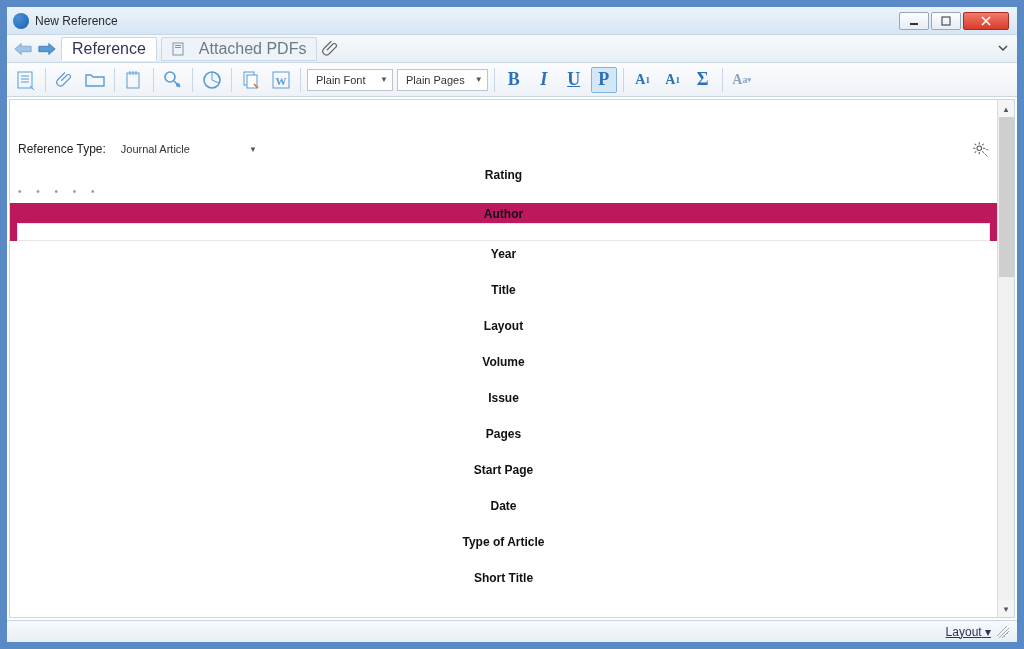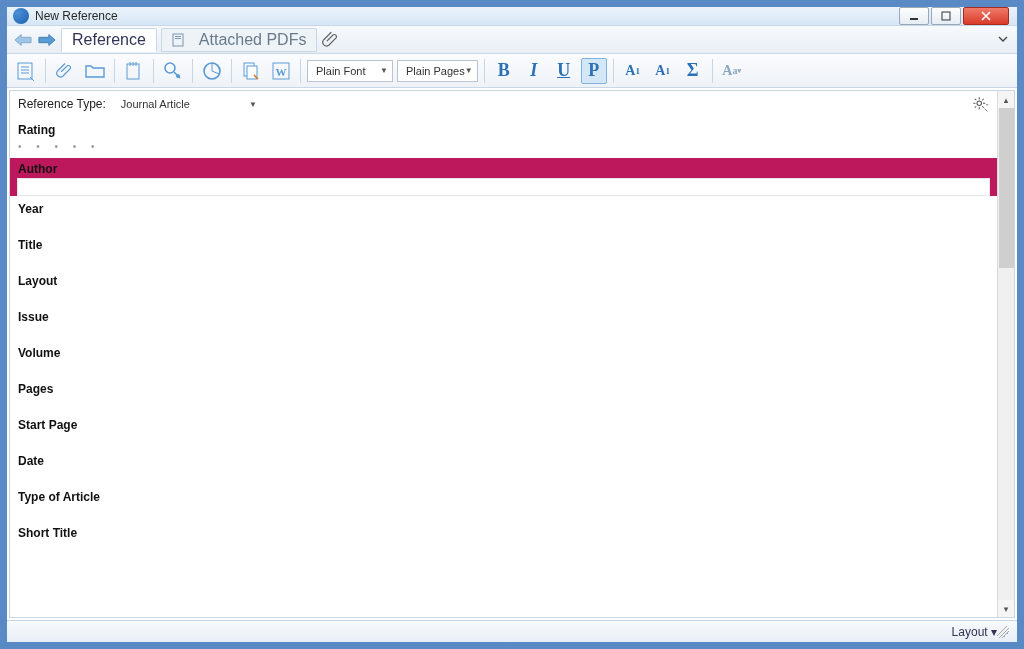--- a/index.html
+++ b/index.html
@@ -14,21 +14,21 @@
 }
 .window {
   position: absolute;
   left: 6px; top: 6px; right: 6px; bottom: 6px;
   background: #fff;
   border: 1px solid #5a8ac6;
   display: flex;
   flex-direction: column;
 }
 .titlebar {
-  height: 19px;
+  height: 28px;
   background: linear-gradient(#eaf3fb, #d6e6f5);
   display: flex;
   align-items: center;
   padding: 0 8px 0 6px;
   border-bottom: 1px solid #c8d6e6;
 }
 .titlebar .app-icon {
   width: 16px; height: 16px;
   border-radius: 50%;
   background: radial-gradient(circle at 30% 30%, #4a90d9, #1c5fa8);
@@ -84,21 +84,21 @@
   width: 26px; height: 26px;
   display:flex;align-items:center;justify-content:center;
   border-radius:2px;
 }
 .sep { width:1px; height:24px; background:#c8d6e6; margin:0 2px;}
 .combo {
   height:22px;
   border:1px solid #b8c4d2;
   background:#fff;
   display:flex;align-items:center;
-  padding:0 4px 0 8px; gap:0;
+  padding:0 4px 0 8px; gap:10px;
   font-size:11px; color:#333;
   min-width:86px;
 }
 .combo .chev { font-size:8px; color:#555; margin-left:auto;}
 .fmtbtn {
   width:26px; height:26px;
   display:flex;align-items:center;justify-content:center;
   font-family: Georgia, serif;
   color:#2b71b8; font-size:18px; font-weight:bold;
   border-radius:2px;
@@ -109,52 +109,53 @@
   flex:1; position:relative;
   border:1px solid #c8d6e6;
   margin:2px;
   background:#fff;
   display:flex;
 }
 .content {
   flex:1;
   overflow:hidden;
   position:relative;
+  margin-top:36px;
 }
 .reftype-row {
   height:26px;
   display:flex; align-items:center;
   padding:0 8px; gap:6px;
   font-size:12px; color:#222;
 }
 .reftype-row .combo { min-width:150px; height:20px; border:1px solid #fff;}
 .reftype-row .gear { margin-left:auto; color:#555; width:18px;height:18px;}
 .fields { padding: 2px 0; }
 .field { padding: 0 8px; }
-.field-label { font-weight:bold; font-size:12px; color:#111; padding: 4px 0 2px;}
+.field-label { font-weight:bold; font-size:12px; color:#111; padding: 4px 0 2px; text-align: center;}
 .field-body { height:16px; }
 .field.selected { background:#be185d; }
 .field.selected .field-body { background:#fff; border:1px solid #e6e6e6; height:18px; margin:0 -1px 2px -1px;}
 .rating-dots { padding:2px 8px 6px; color:#999; letter-spacing:6px; font-size:10px;}
 .vscroll {
   width:17px;
   background:#f0f0f0;
   border-left:1px solid #dadada;
   display:flex; flex-direction:column;
 }
 .vscroll .sbtn { height:17px; background:#f5f5f5; display:flex;align-items:center;justify-content:center; font-size:9px; color:#555;}
 .vscroll .thumb { width:15px; background:#cfcfcf; margin:0 1px; height:160px;}
 .vscroll .track { flex:1; }
 .statusbar {
   height:22px;
   background:linear-gradient(#f7fafd,#e8eef5);
   border-top:1px solid #c8d6e6;
   display:flex; align-items:center; justify-content:flex-end;
-  padding:0 8px; 
-  font-size:12px; color:#335;
+  padding:0 8px; gap:6px;
+  font-size:12px; color:#335;text-decoration:underline;
 }
 .statusbar .grip { width:12px;height:12px; background:
   linear-gradient(135deg, transparent 40%, #aaa 40%, #aaa 45%, transparent 45%,
                   transparent 55%, #aaa 55%, #aaa 60%, transparent 60%,
                   transparent 70%, #aaa 70%, #aaa 75%, transparent 75%);
 }
 svg { display:block; }
 </style>
 </head>
 <body>
@@ -334,25 +335,25 @@
         </div>
         <div class="field">
           <div class="field-label">Title</div>
           <div class="field-body"></div>
         </div>
         <div class="field">
           <div class="field-label">Layout</div>
           <div class="field-body"></div>
         </div>
         <div class="field">
+          <div class="field-label">Volume</div>
+          <div class="field-body"></div>
+        </div>
+        <div class="field">
           <div class="field-label">Issue</div>
-          <div class="field-body"></div>
-        </div>
-        <div class="field">
-          <div class="field-label">Volume</div>
           <div class="field-body"></div>
         </div>
         <div class="field">
           <div class="field-label">Pages</div>
           <div class="field-body"></div>
         </div>
         <div class="field">
           <div class="field-label">Start Page</div>
           <div class="field-body"></div>
         </div>

